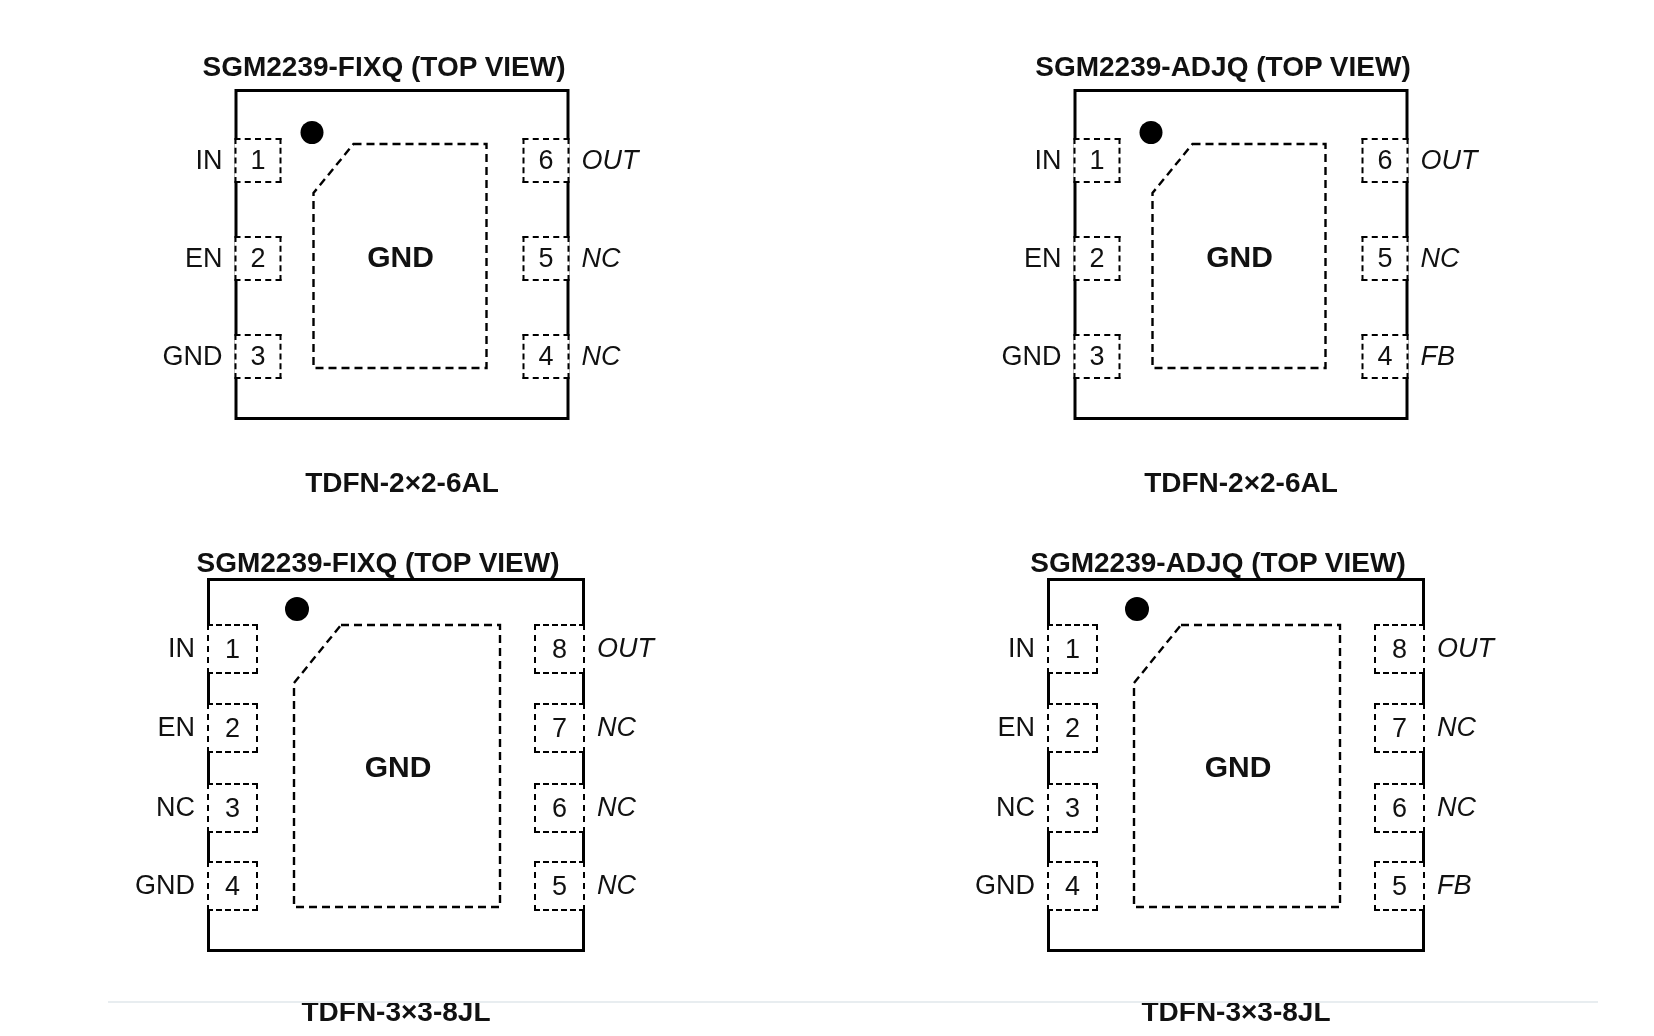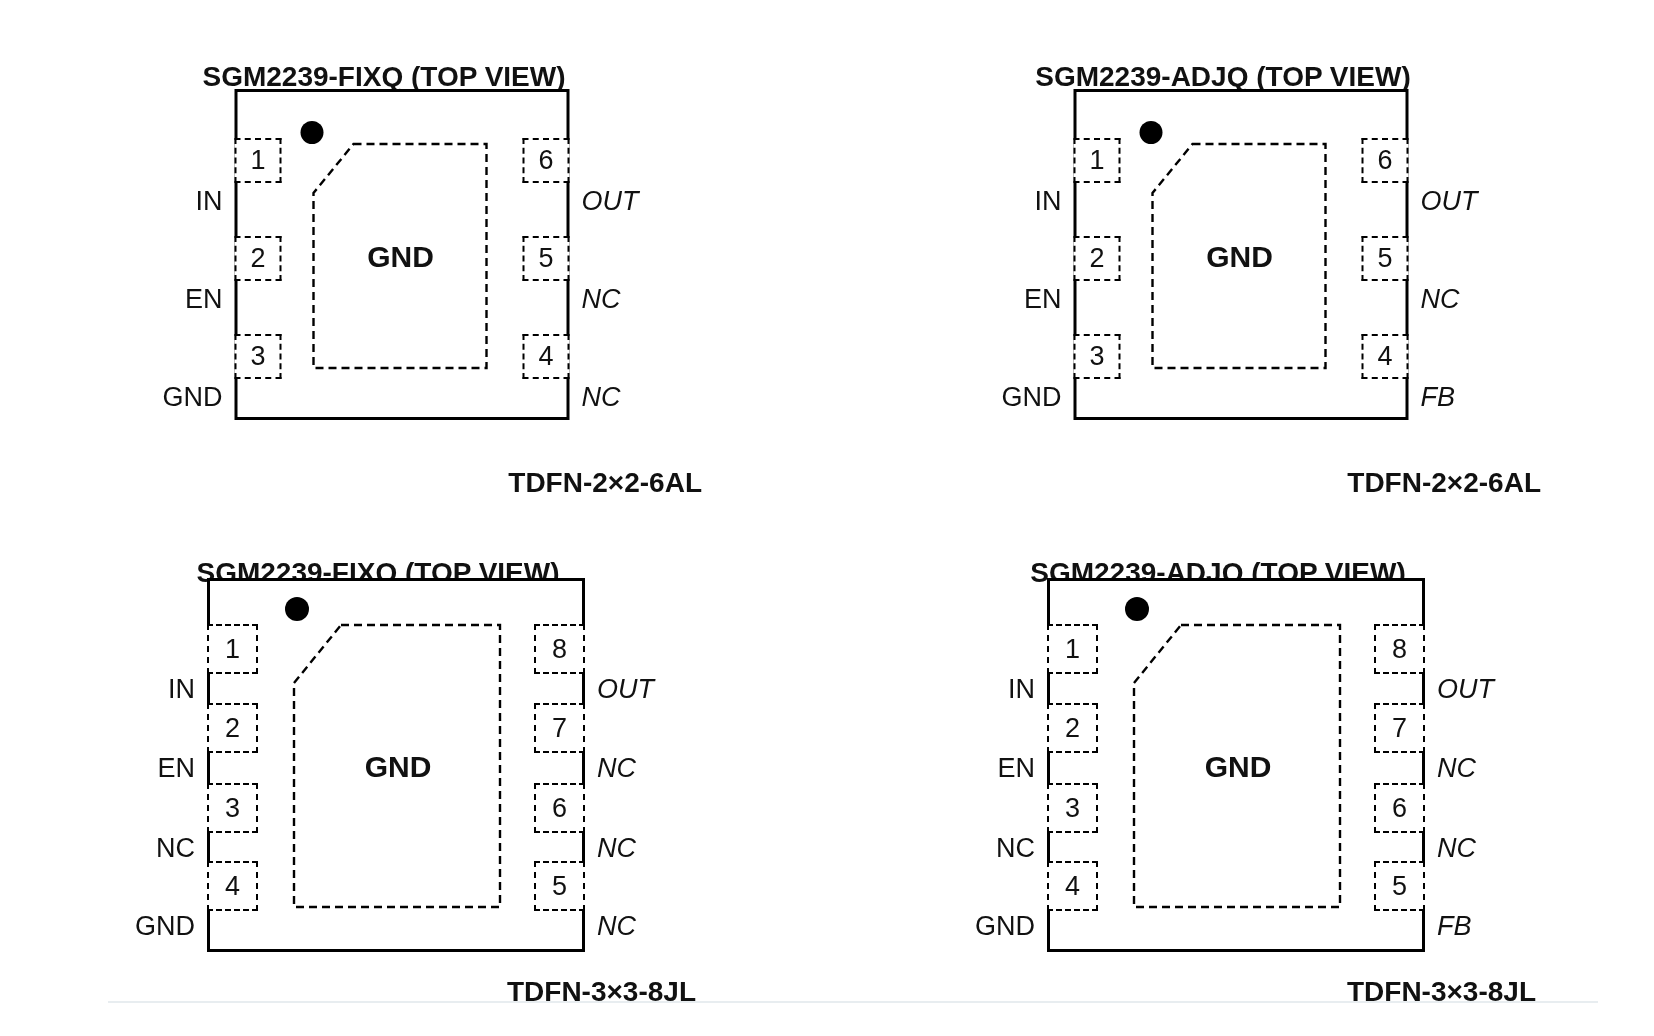--- a/index.html
+++ b/index.html
@@ -3,26 +3,26 @@
 <meta charset="utf-8">
 <style>
   html,body{margin:0;padding:0;background:#fff;}
   .stage{position:relative;width:1654px;height:1036px;background:#ffffff;overflow:hidden;
          font-family:"Liberation Sans","DejaVu Sans",sans-serif;color:#111;}
   .diagram{position:absolute;width:600px;height:500px;}
   .d0{left:102px;top:0;}
   .d1{left:941px;top:0;}
   .d2{left:96px;top:496px;}
   .d3{left:936px;top:496px;}
-  .title{position:absolute;top:38px;left:0;width:600px;text-align:center;
+  .title{position:absolute;top:28px;left:0;width:600px;text-align:center;
          font-size:28px;font-weight:bold;line-height:32px;transform:translateX(-18px);white-space:nowrap;}
-  .caption{position:absolute;left:0;width:600px;text-align:right;
+  .caption{position:absolute;left:0;width:600px;text-align:center;
          font-size:28px;font-weight:bold;line-height:32px;white-space:nowrap;}
   .d0 .caption,.d1 .caption{top:439px;}
-  .d2 .caption,.d3 .caption{top:452px;}
+  .d2 .caption,.d3 .caption{top:472px;}
   .package{position:absolute;left:50%;transform:translateX(-50%);
            border:3px solid #000;background:#fff;box-sizing:border-box;}
   .d0 .package,.d1 .package{top:89px;width:335px;height:331px;}
   .d2 .package,.d3 .package{top:82px;width:378px;height:374px;}
   .dot{position:absolute;border-radius:50%;background:#000;}
   .pkg6 .dot{left:63px;top:29px;width:23px;height:23px;}
   .pkg8 .dot{left:75px;top:16px;width:24px;height:24px;}
   .cpad{position:absolute;overflow:visible;}
   .pkg6 .cpad{left:75px;top:51px;}
   .pkg8 .cpad{left:83px;top:43px;}
@@ -31,21 +31,21 @@
   .pkg6 .gnd{left:163px;top:165px;}
   .pkg8 .gnd{left:188px;top:186px;}
   .pad{position:absolute;border:2.4px dashed #000;box-sizing:border-box;background:#fff;
        display:flex;align-items:center;justify-content:center;}
   .pad.pl{left:-3px;} .pad.pr{right:-3px;}
   .pkg6 .pad{width:47px;height:45px;}
   .pkg8 .pad{width:51px;height:50px;}
   .pkg6 .r0{top:46px;} .pkg6 .r1{top:144px;} .pkg6 .r2{top:242px;}
   .pkg8 .r0{top:43px;} .pkg8 .r1{top:122px;} .pkg8 .r2{top:202px;} .pkg8 .r3{top:280px;}
   .pnum{font-size:27px;line-height:1;}
-  .plabel{position:absolute;font-size:27px;line-height:1;white-space:nowrap;transform:translateY(-50%);margin-top:41px;}
+  .plabel{position:absolute;font-size:27px;line-height:1;white-space:nowrap;transform:translateY(-50%);}
   .plabel.pll{right:calc(100% + 15px);}
   .plabel.plr{left:calc(100% + 15px);font-style:italic;}
   .pkg6 .la0{top:68px;} .pkg6 .la1{top:166px;} .pkg6 .la2{top:264px;}
   .pkg8 .la0{top:67px;} .pkg8 .la1{top:146px;} .pkg8 .la2{top:226px;} .pkg8 .la3{top:304px;}
   .divider{position:absolute;left:108px;top:1001px;width:1490px;height:2px;background:#e8edf0;}
 </style>
 </head>
 <body>
 
 <div class="stage">

